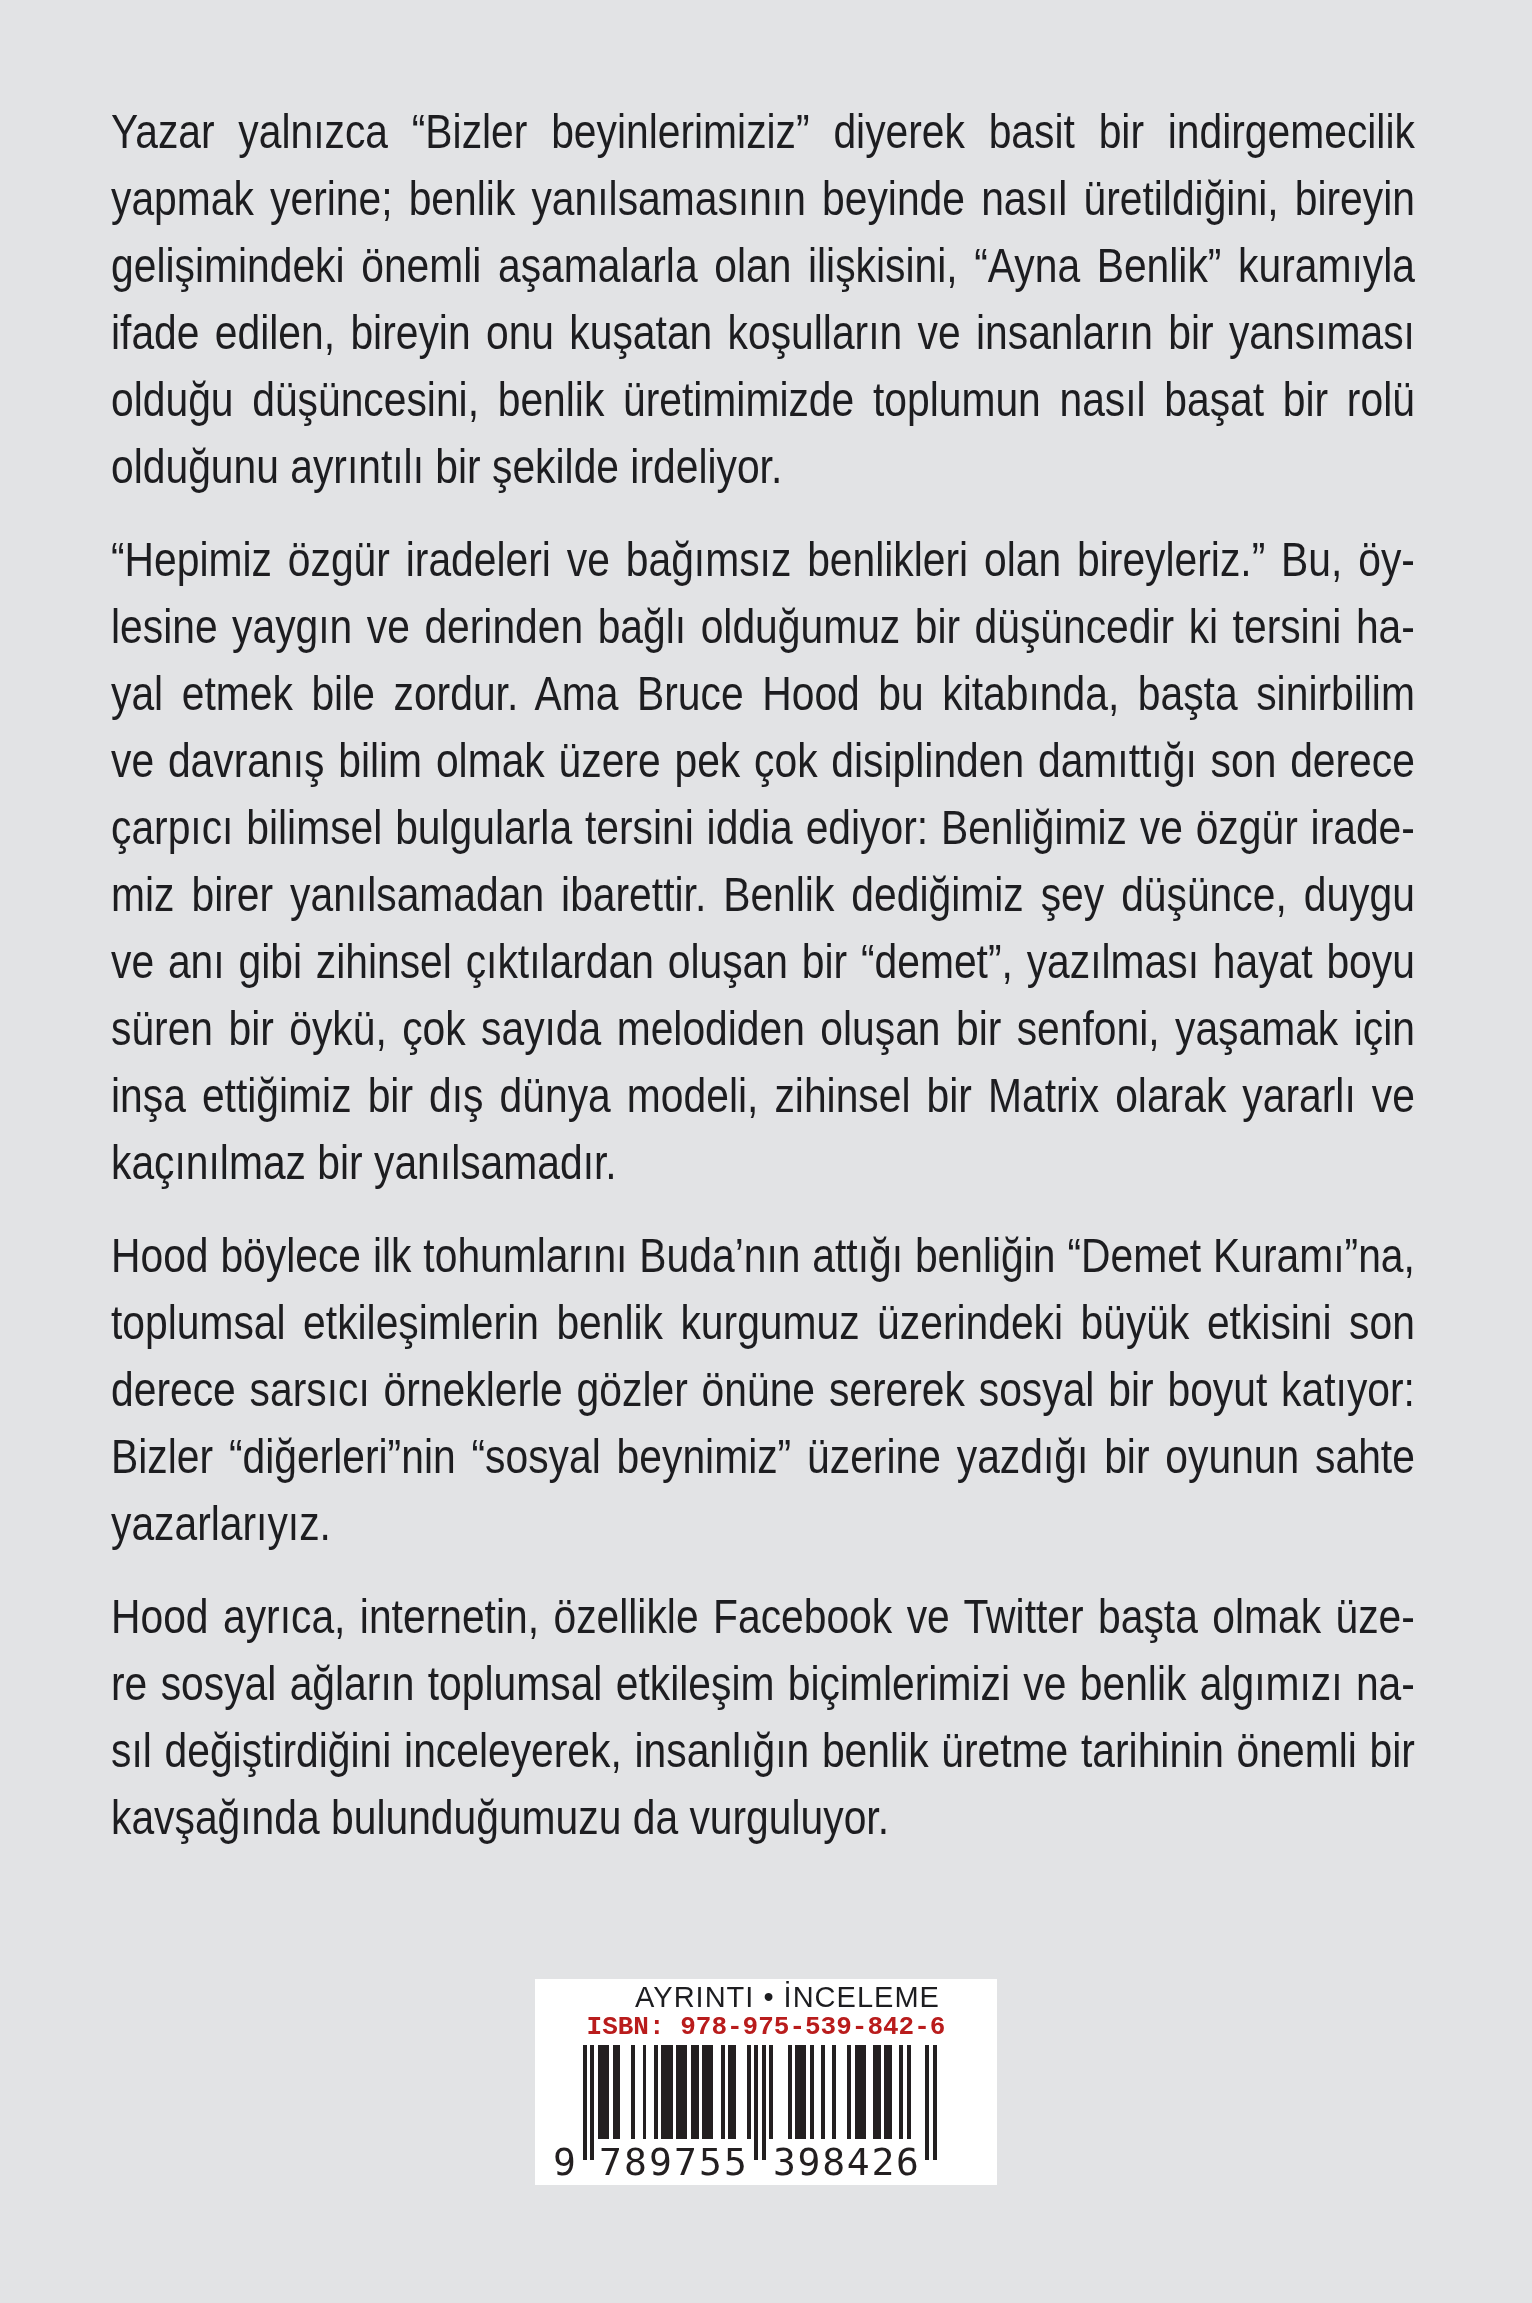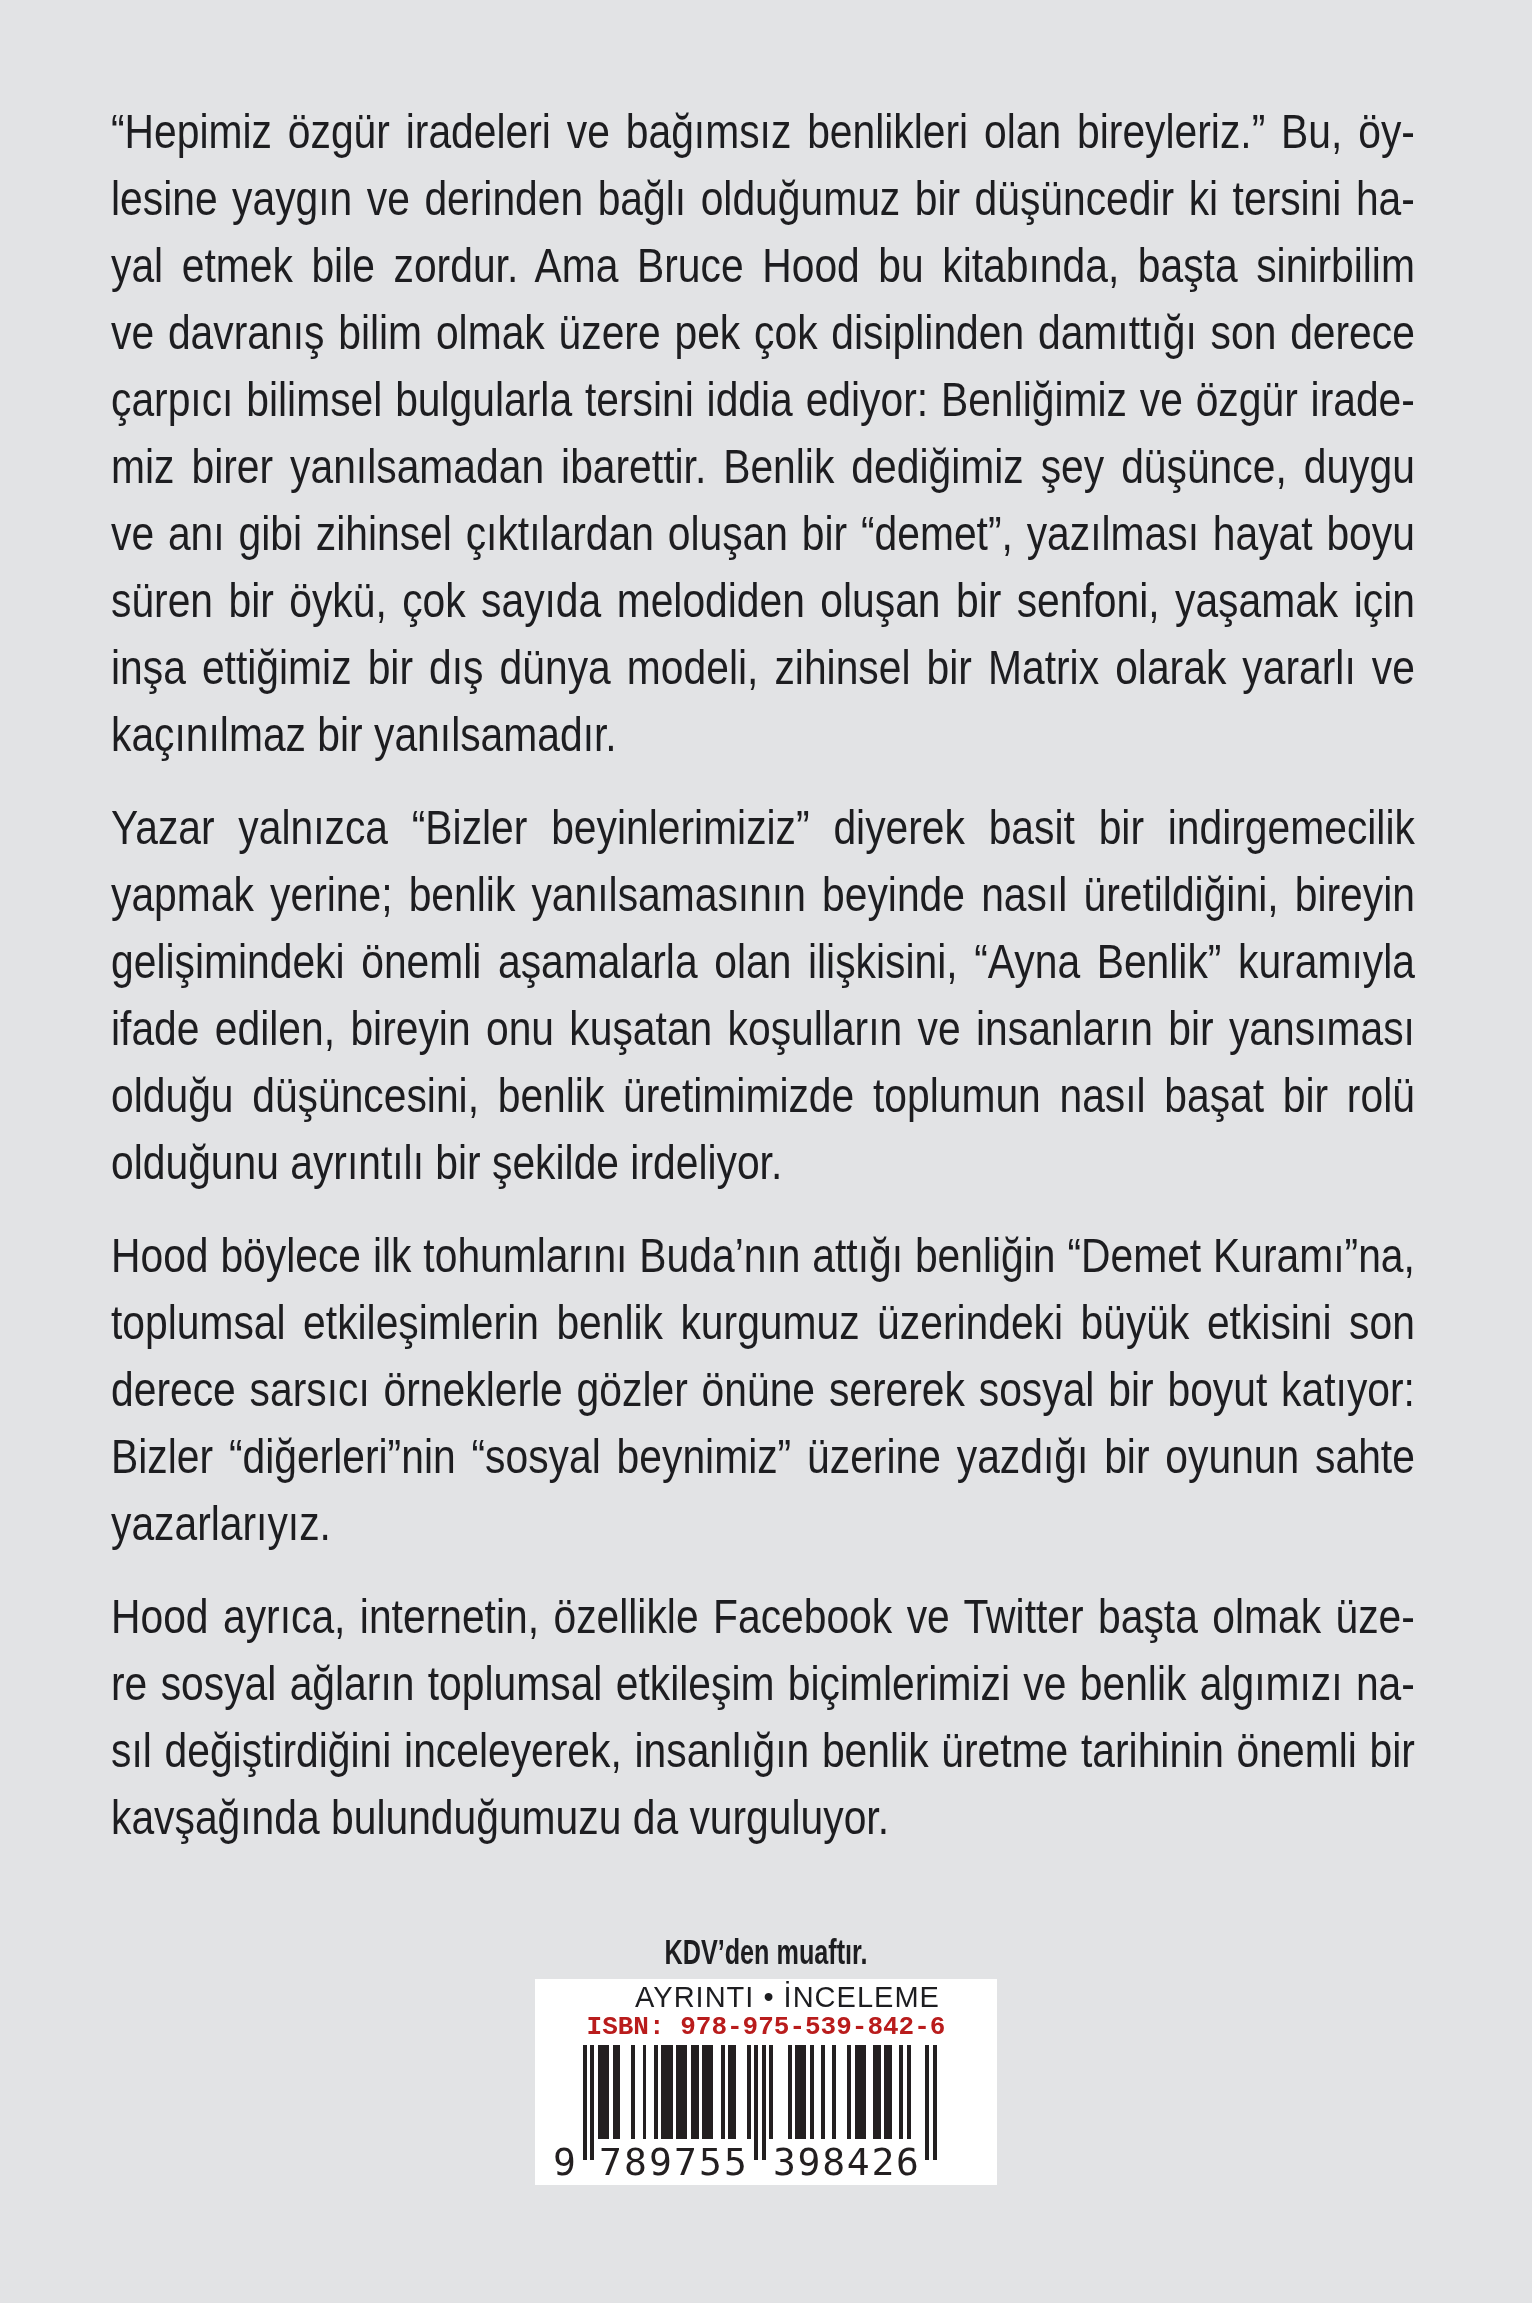--- a/index.html
+++ b/index.html
@@ -60,57 +60,54 @@
   }
 </style>
 </head>
 <body>
 
 <div class="cover">
 
   <main class="synopsis">
 
   <div class="para">
+        <div class="line">Yazar yalnızca “Bizler beyinlerimiziz” diyerek basit bir indirgemecilik</div>
+        <div class="line">yapmak yerine; benlik yanılsamasının beyinde nasıl üretildiğini, bireyin</div>
+        <div class="line">gelişimindeki önemli aşamalarla olan ilişkisini, “Ayna Benlik” kuramıyla</div>
+        <div class="line">ifade edilen, bireyin onu kuşatan koşulların ve insanların bir yansıması</div>
+        <div class="line">olduğu düşüncesini, benlik üretimimizde toplumun nasıl başat bir rolü</div>
+        <div class="line last">olduğunu ayrıntılı bir şekilde irdeliyor.</div>
+      </div>
+      <div class="para">
         <div class="line">“Hepimiz özgür iradeleri ve bağımsız benlikleri olan bireyleriz.” Bu, öy-</div>
         <div class="line">lesine yaygın ve derinden bağlı olduğumuz bir düşüncedir ki tersini ha-</div>
         <div class="line">yal etmek bile zordur. Ama Bruce Hood bu kitabında, başta sinirbilim</div>
         <div class="line">ve davranış bilim olmak üzere pek çok disiplinden damıttığı son derece</div>
         <div class="line">çarpıcı bilimsel bulgularla tersini iddia ediyor: Benliğimiz ve özgür irade-</div>
         <div class="line">miz birer yanılsamadan ibarettir. Benlik dediğimiz şey düşünce, duygu</div>
         <div class="line">ve anı gibi zihinsel çıktılardan oluşan bir “demet”, yazılması hayat boyu</div>
         <div class="line">süren bir öykü, çok sayıda melodiden oluşan bir senfoni, yaşamak için</div>
         <div class="line">inşa ettiğimiz bir dış dünya modeli, zihinsel bir Matrix olarak yararlı ve</div>
         <div class="line last">kaçınılmaz bir yanılsamadır.</div>
-      </div>
-      <div class="para">
-        <div class="line">Yazar yalnızca “Bizler beyinlerimiziz” diyerek basit bir indirgemecilik</div>
-        <div class="line">yapmak yerine; benlik yanılsamasının beyinde nasıl üretildiğini, bireyin</div>
-        <div class="line">gelişimindeki önemli aşamalarla olan ilişkisini, “Ayna Benlik” kuramıyla</div>
-        <div class="line">ifade edilen, bireyin onu kuşatan koşulların ve insanların bir yansıması</div>
-        <div class="line">olduğu düşüncesini, benlik üretimimizde toplumun nasıl başat bir rolü</div>
-        <div class="line last">olduğunu ayrıntılı bir şekilde irdeliyor.</div>
       </div>
       <div class="para">
         <div class="line">Hood böylece ilk tohumlarını Buda’nın attığı benliğin “Demet Kuramı”na,</div>
         <div class="line">toplumsal etkileşimlerin benlik kurgumuz üzerindeki büyük etkisini son</div>
         <div class="line">derece sarsıcı örneklerle gözler önüne sererek sosyal bir boyut katıyor:</div>
         <div class="line">Bizler “diğerleri”nin “sosyal beynimiz” üzerine yazdığı bir oyunun sahte</div>
         <div class="line last">yazarlarıyız.</div>
       </div>
       <div class="para">
         <div class="line">Hood ayrıca, internetin, özellikle Facebook ve Twitter başta olmak üze-</div>
         <div class="line">re sosyal ağların toplumsal etkileşim biçimlerimizi ve benlik algımızı na-</div>
         <div class="line">sıl değiştirdiğini inceleyerek, insanlığın benlik üretme tarihinin önemli bir</div>
         <div class="line last">kavşağında bulunduğumuzu da vurguluyor.</div>
       </div>
     </main>
 
-  <div class="tax-note">
-    <span class="tax-inner">KDV’den muaftır.</span>
-  </div>
 
   <section class="barcode-box">
     <div class="publisher">AYRINTI • İNCELEME</div>
     <div class="isbn">ISBN: 978-975-539-842-6</div>
     <svg id="barcode" width="384" height="136" viewBox="0 0 384 136">
         <rect x="30.00" y="0" width="3.95" height="115"></rect>
         <rect x="37.44" y="0" width="3.95" height="115"></rect>
         <rect x="44.88" y="0" width="3.95" height="94"></rect>
         <rect x="48.60" y="0" width="3.95" height="94"></rect>
         <rect x="52.32" y="0" width="3.95" height="94"></rect>

